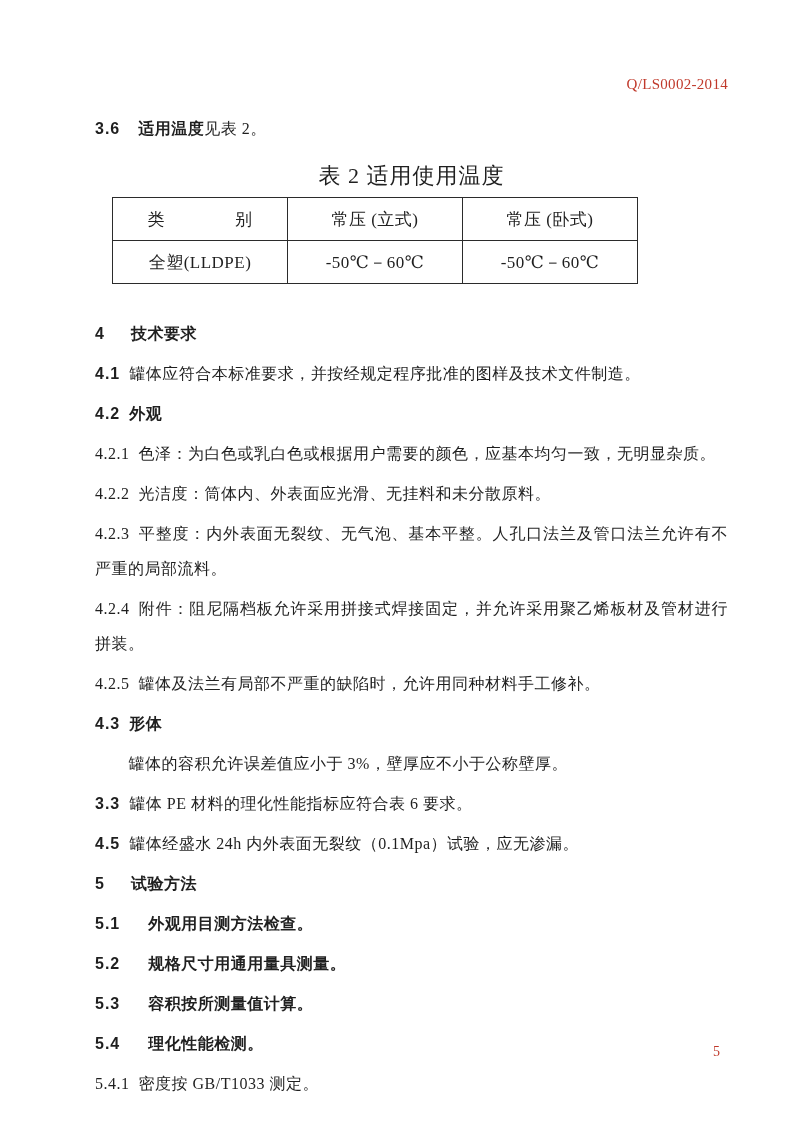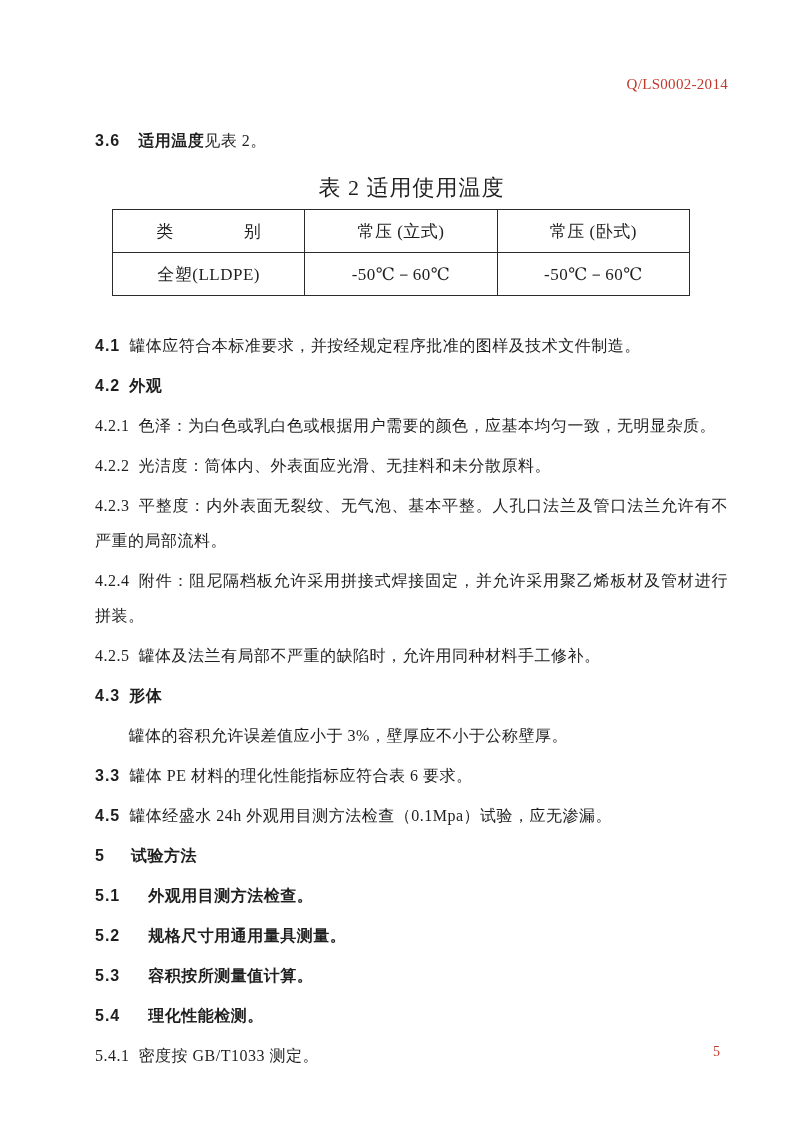--- a/index.html
+++ b/index.html
@@ -13,21 +13,21 @@
   }
   .page{
     position:absolute;
     left:95px; right:72px; top:76px;
   }
   .doc-code{
     text-align:right;
     font-size:15px;
     letter-spacing:.3px;
     color:var(--accent,#c03a2b);
-    margin:0 0 30px 0;
+    margin:0 0 18px 0;
   }
   .para{
     font-size:16px;
     line-height:35px;
     margin:0 0 5px 0;
     text-align:justify;
     letter-spacing:.5px;
   }
   .num{
     font-family:"Liberation Sans","DejaVu Sans",sans-serif;
@@ -51,21 +51,21 @@
   .tbl-caption{
     font-size:22px;
     line-height:35px;
     text-align:center;
     letter-spacing:1px;
     margin:3px 0 4px 0;
   }
   table.t2{
     border-collapse:collapse;
     table-layout:fixed;
-    width:578px;
+    width:526px;
     margin:0 0 32px 17px;
   }
   table.t2 td{
     border:1.6px solid var(--line,#2b2b2b);
     width:33.33%;
     height:40px;
     text-align:center;
     vertical-align:middle;
     font-size:17px;
     letter-spacing:.5px;
@@ -100,20 +100,21 @@
         <td>常压 (卧式)</td>
       </tr>
       <tr>
         <td>全塑(LLDPE)</td>
         <td>-50℃－60℃</td>
         <td>-50℃－60℃</td>
       </tr>
     </tbody>
   </table>
 
+  <p class="para"><span class="num lvl1">4</span><span class="bold">技术要求</span></p>
 
   <p class="para"><span class="num">4.1</span><span>罐体应符合本标准要求，并按经规定程序批准的图样及技术文件制造。</span></p>
 
   <p class="para"><span class="num">4.2</span><span class="bold">外观</span></p>
 
   <p class="para"><span class="num plain">4.2.1</span><span>色泽：为白色或乳白色或根据用户需要的颜色，应基本均匀一致，无明显杂质。</span></p>
 
   <p class="para"><span class="num plain">4.2.2</span><span>光洁度：筒体内、外表面应光滑、无挂料和未分散原料。</span></p>
 
   <p class="para"><span class="num plain">4.2.3</span><span>平整度：内外表面无裂纹、无气泡、基本平整。人孔口法兰及管口法兰允许有不严重的局部流料。</span></p>
@@ -121,21 +122,21 @@
   <p class="para"><span class="num plain">4.2.4</span><span>附件：阻尼隔档板允许采用拼接式焊接固定，并允许采用聚乙烯板材及管材进行拼装。</span></p>
 
   <p class="para"><span class="num plain">4.2.5</span><span>罐体及法兰有局部不严重的缺陷时，允许用同种材料手工修补。</span></p>
 
   <p class="para"><span class="num">4.3</span><span class="bold">形体</span></p>
 
   <p class="para indent"><span>罐体的容积允许误差值应小于 3%，壁厚应不小于公称壁厚。</span></p>
 
   <p class="para"><span class="num">3.3</span><span>罐体 PE 材料的理化性能指标应符合表 6 要求。</span></p>
 
-  <p class="para"><span class="num">4.5</span><span>罐体经盛水 24h 外观用目测方法检查（0.1Mpa）试验，应无渗漏。</span></p>
+  <p class="para"><span class="num">4.5</span><span>罐体经盛水 24h 内外表面无裂纹（0.1Mpa）试验，应无渗漏。</span></p>
 
   <p class="para"><span class="num lvl1">5</span><span class="bold">试验方法</span></p>
 
   <p class="para"><span class="num mid">5.1</span><span class="bold">外观用目测方法检查。</span></p>
 
   <p class="para"><span class="num mid">5.2</span><span class="bold">规格尺寸用通用量具测量。</span></p>
 
   <p class="para"><span class="num mid">5.3</span><span class="bold">容积按所测量值计算。</span></p>
 
   <p class="para"><span class="num mid">5.4</span><span class="bold">理化性能检测。</span></p>

